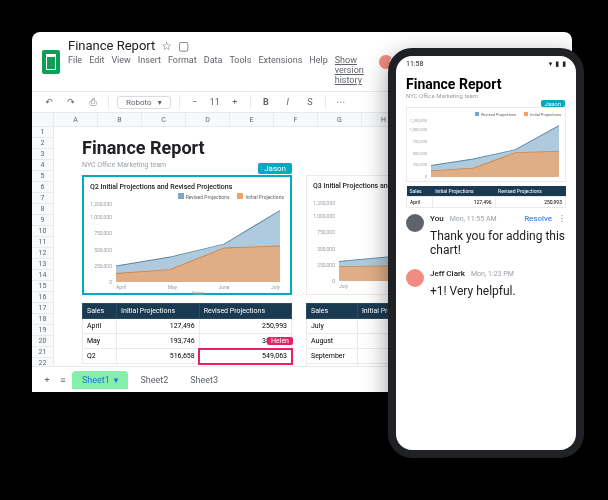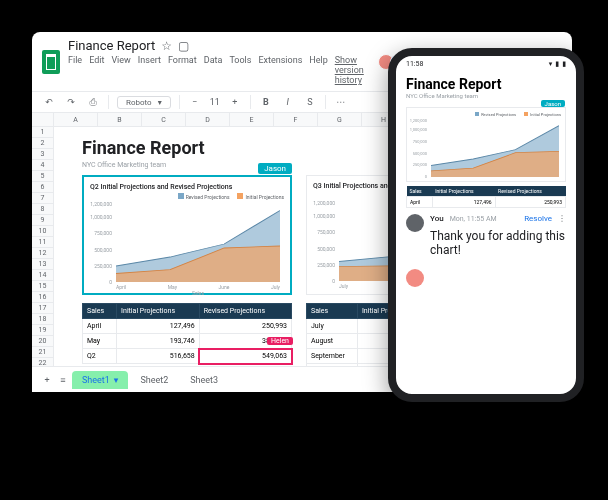--- a/index.html
+++ b/index.html
@@ -52,21 +52,21 @@
 .t1{left:28px;top:176px;width:210px}
 .t2{left:252px;top:176px;width:210px}
 .dtable th{background:#1a3a52;color:#fff;font-weight:400;padding:3px 4px;text-align:left;border:1px solid #2a4a62}
 .dtable td{padding:3px 4px;border:1px solid #e8eaed;text-align:right;background:#fff}
 .dtable td:first-child{text-align:left}
 .selcell{outline:2px solid #e91e63;outline-offset:-1px;position:relative}
 .helen{position:absolute;right:-2px;top:-12px;background:#e91e63;color:#fff;font-size:7px;padding:0 4px;border-radius:2px}
 .tabs{position:absolute;bottom:0;left:0;right:0;height:26px;border-top:1px solid #e8eaed;display:flex;align-items:center;padding:0 8px;gap:2px;font-size:9px;color:#5f6368;background:#fff}
 .tab{padding:4px 10px;border-radius:4px 4px 0 0;cursor:pointer;display:flex;align-items:center;gap:4px}
 .tab.active{background:#86efac;color:#1a73e8}
-.phone{position:absolute;right:24px;top:48px;width:196px;height:354px;background:#fff;border:8px solid #202124;border-radius:24px;box-shadow:0 8px 24px rgba(0,0,0,.4);overflow:hidden}
+.phone{position:absolute;right:24px;top:48px;width:196px;height:410px;background:#fff;border:8px solid #202124;border-radius:24px;box-shadow:0 8px 24px rgba(0,0,0,.4);overflow:hidden}
 .pstatus{display:flex;justify-content:space-between;padding:4px 10px;font-size:7px;color:#202124}
 .psig{display:flex;gap:3px;align-items:center}
 .ptitle{font-size:14px;font-weight:700;padding:4px 10px 0}
 .psub{font-size:6px;color:#9aa0a6;padding:0 10px 4px}
 .pchart{margin:4px 10px;border:1px solid #e8eaed;position:relative;padding:4px}
 .pjason{position:absolute;right:0;top:-8px;background:#00acc1;color:#fff;font-size:6px;padding:0 4px;border-radius:2px}
 .pplot{position:relative;height:56px;margin-left:20px;margin-right:2px;margin-top:4px}
 .pyax{position:absolute;left:-20px;top:0;bottom:0;width:18px;font-size:4px;color:#9aa0a6;text-align:right}
 .ptable{width:calc(100% - 20px);margin:0 10px;font-size:5px;border-collapse:collapse}
 .ptable th{background:#1a3a52;color:#fff;padding:2px 3px;text-align:left;font-weight:400}
@@ -389,14 +389,21 @@
         <span class="cname" data-name="comment-author">You</span>
         <span class="ctime" data-name="comment-time">Mon, 11:55 AM</span>
         <span class="resolve" data-name="resolve-button">Resolve</span>
         <span class="cmore" data-name="more-icon">⋮</span>
       </div>
       <div class="ctext" data-name="comment-text">Thank you for adding this chart!</div>
     </div>
   </div>
   <div class="comment" data-name="comment">
     <div class="cav cav2" data-name="avatar"></div>
+    <div class="cbody">
+      <div class="chead">
+        <span class="cname" data-name="comment-author">Jeff Clark</span>
+        <span class="ctime" data-name="comment-time">Mon, 1:23 PM</span>
+      </div>
+      <div class="ctext" data-name="comment-text">+1! Very helpful.</div>
+    </div>
   </div>
 </div>
 
 </body></html>

